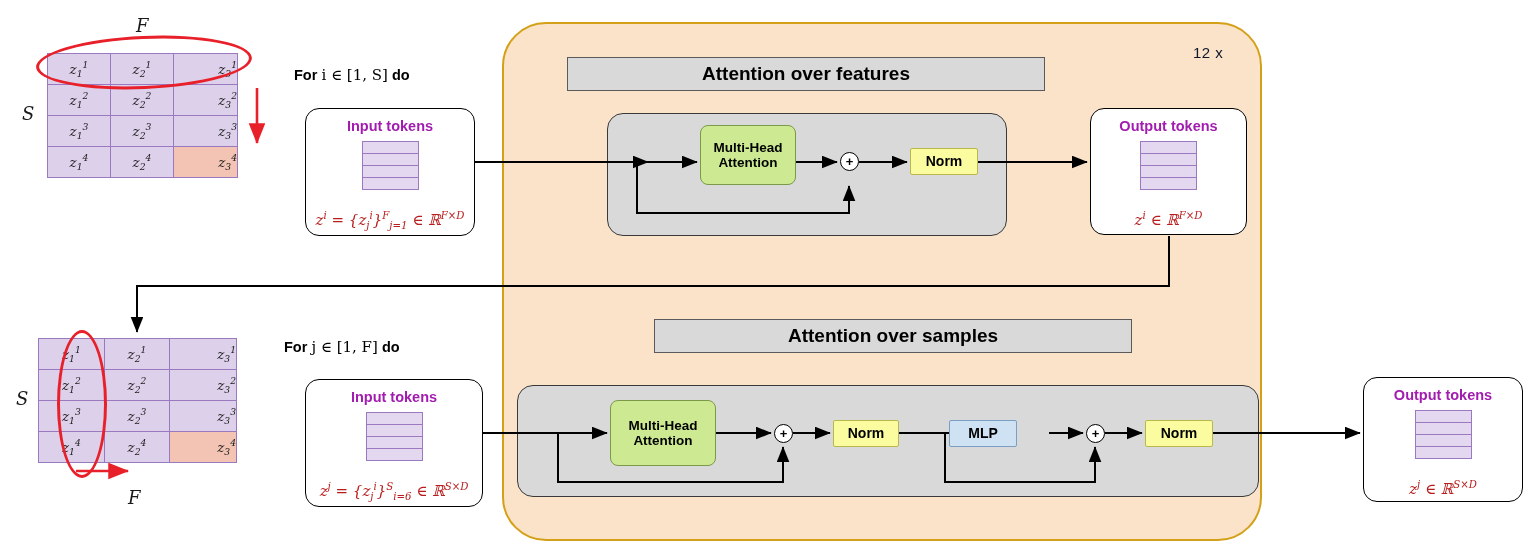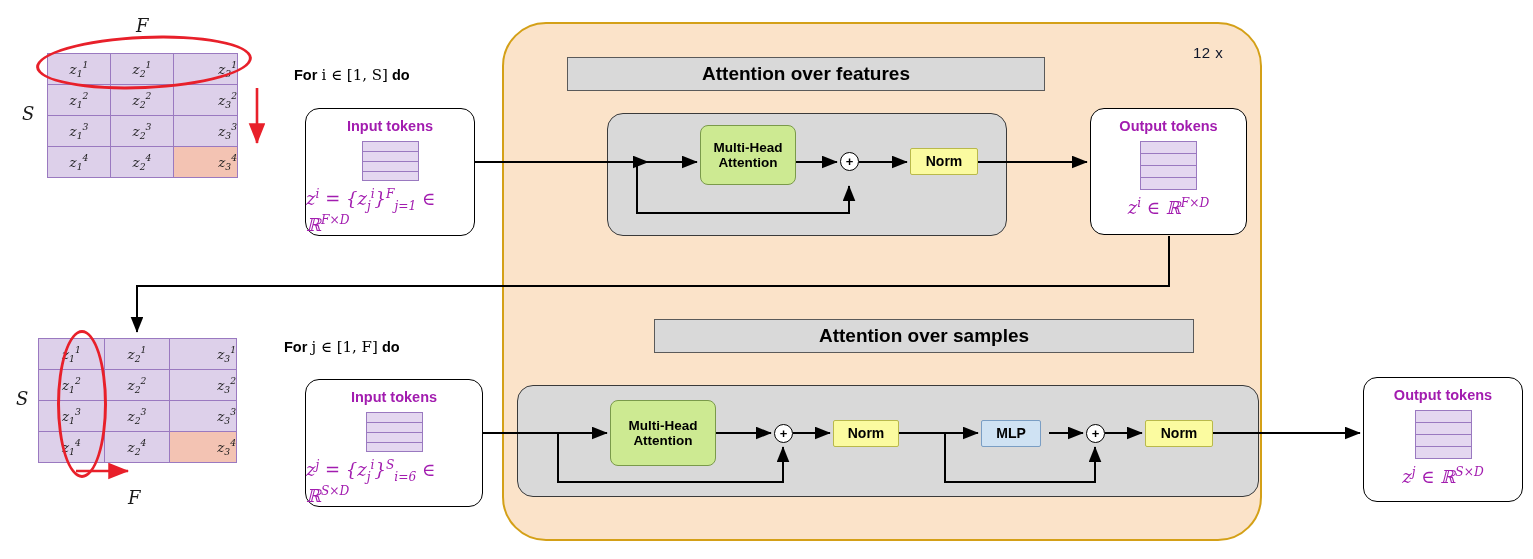--- a/index.html
+++ b/index.html
@@ -33,21 +33,21 @@
 
   
   .section-bar {
     background: #d9d9d9;
     border: 1px solid #5a5a5a;
     height: 34px;
     display: flex; align-items: center; justify-content: center;
     font-size: 19px; font-weight: bold; color: #000;
   }
   #bar-features { left: 567px; top: 45px; width: 478px; margin-top: 12px; }
-  #bar-samples  { left: 654px; top: 319px; width: 540px; }
+  #bar-samples  { left: 654px; top: 319px; width: 478px; }
 
   
   .grey-panel {
     background: #d9d9d9;
     border: 1.6px solid #3a3a3a;
     border-radius: 16px;
   }
   #panel-features { left: 607px; top: 113px; width: 400px; height: 123px; }
   #panel-samples  { left: 517px; top: 385px; width: 742px; height: 112px; }
 
@@ -61,21 +61,21 @@
     line-height: 1.12;
   }
   .blk.mha { background: #cdea92; border-color: #7a9a4a; font-size: 13.5px; border-radius: 8px; }
   .blk.norm { background: #fbfba0; border-color: #b9b94b; font-size: 14px; }
   .blk.mlp  { background: #cfe2f3; border-color: #7a9ec4; font-size: 14px; }
 
   #mha-1   { left: 700px; top: 125px; width: 96px; height: 60px; }
   #norm-1  { left: 910px; top: 148px; width: 68px; height: 27px; }
   #mha-2   { left: 610px; top: 400px; width: 106px; height: 66px; }
   #norm-2a { left: 833px; top: 420px; width: 66px; height: 27px; }
-  #mlp-2   { left: 981px; top: 420px; width: 60px; height: 27px; }
+  #mlp-2   { left: 949px; top: 420px; width: 68px; height: 27px; }
   #norm-2b { left: 1145px; top: 420px; width: 68px; height: 27px; }
 
   
   .plus {
     width: 19px; height: 19px;
     border-radius: 50%;
     background: #fff;
     border: 1.6px solid #000;
     display: flex; align-items: center; justify-content: center;
     font-size: 13px; font-weight: bold; line-height: 1; color: #000;
@@ -91,22 +91,22 @@
     border-radius: 14px;
     display: flex; flex-direction: column; align-items: center;
   }
   .tokenbox .tb-title {
     font-size: 14.5px; font-weight: bold; color: #a21caf;
     margin-top: 9px;
   }
   .tokenbox .tb-eq {
     font-family: "DejaVu Serif", serif;
     font-style: italic;
-    font-size: 18px; color: #a21caf;
-    margin-top: 6px;
+    font-size: 15px; color: #b91c1c;
+    margin-top: 20px;
   }
   .tokenstack {
     margin-top: 7px;
     width: 57px; height: 49px;
     border: 1.6px solid #9a79c0;
     background: #e4d7f0;
     display: flex; flex-direction: column;
   }
   .tokenstack i {
     flex: 1;

